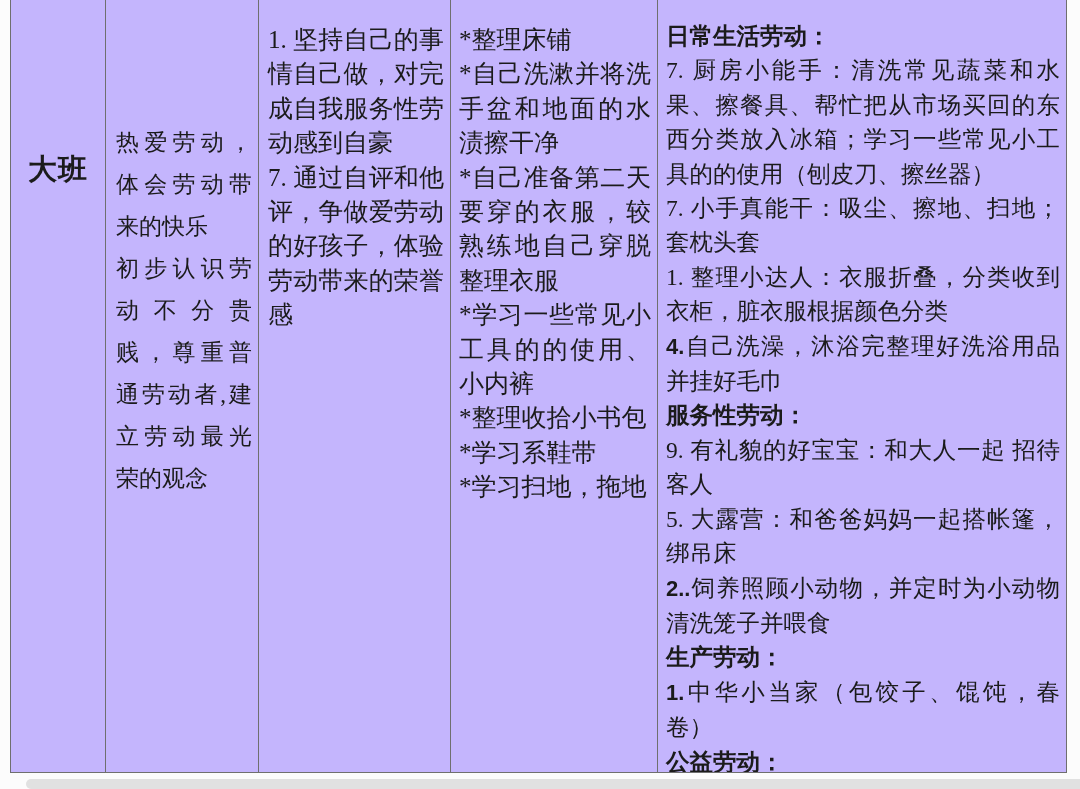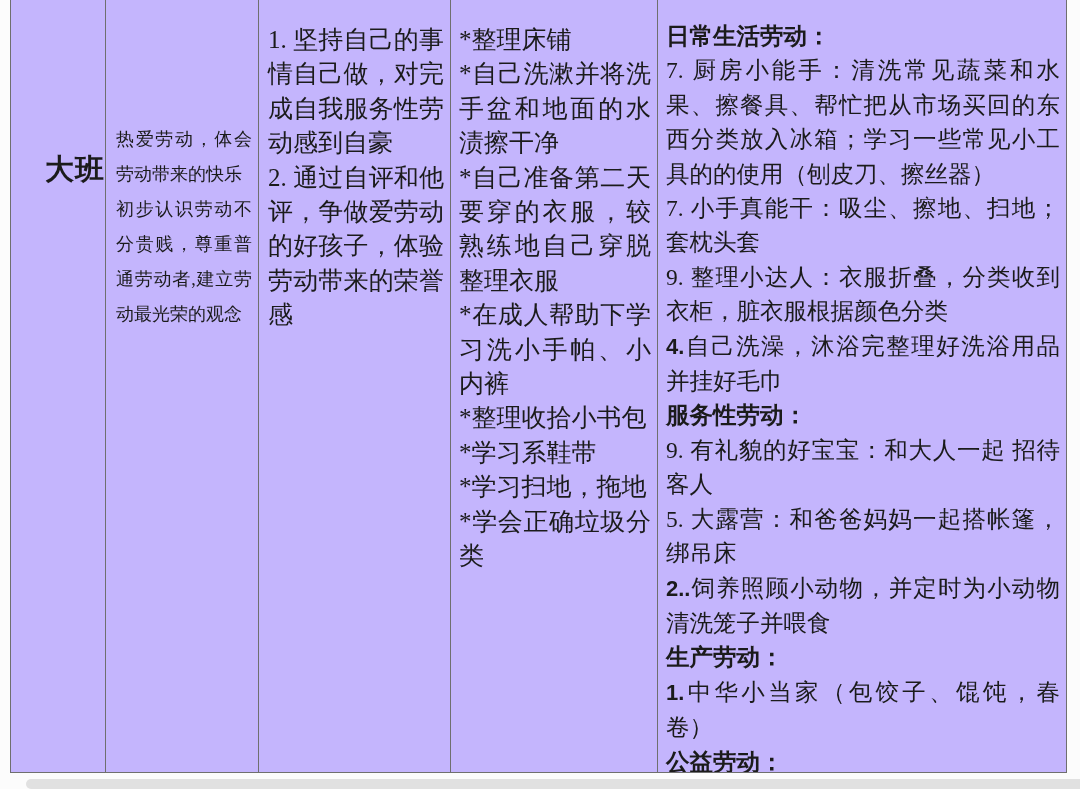--- a/index.html
+++ b/index.html
@@ -23,23 +23,23 @@
     box-sizing:border-box;
     border-right:1px solid #6f6f6f;
     overflow:hidden;
     background:#c4b5fd;
   }
   .c1{width:95px;}
   .c2{width:153px;}
   .c3{width:192px;}
   .c4{width:207px;}
   .c5{width:409px;}
-  .tbl-main .c1{padding-top:136px;text-align:right;}
+  .tbl-main .c1{padding-top:136px;text-align:center;}
   .grade{font-size:29px;font-weight:700;letter-spacing:1px;}
-  .tbl-main .c2{padding:108px 6px 0 10px;font-size:18px;line-height:35px;text-align:justify;}
+  .tbl-main .c2{padding:108px 6px 0 10px;font-size:23px;line-height:42px;text-align:justify;}
   .tbl-main .c3{padding:9px 6px 0 9px;font-size:25px;line-height:34.4px;text-align:justify;}
   .tbl-main .c4{padding:9px 6px 0 8px;font-size:25px;line-height:34.4px;text-align:justify;}
   .tbl-main .c5{padding:5px 6px 0 8px;font-size:23.5px;line-height:34.4px;text-align:justify;}
   .cell p{margin:0;}
   .sec-head{font-weight:700;font-family:Liberation Serif, serif;}
   .np{font-family:"Liberation Sans","DejaVu Sans",sans-serif;font-weight:700;font-size:22px;}
   .bottom-bar{
     position:absolute;top:779px;left:26px;right:0;height:10px;
     background:#e1e1e1;border-radius:5px 0 0 5px;
   }
@@ -60,37 +60,36 @@
   <div class="tbl-row tbl-main">
     <div class="cell c1">
       <span class="grade">大班</span>
     </div>
     <div class="cell c2">
         <p>热爱劳动，体会劳动带来的快乐</p>
         <p>初步认识劳动不分贵贱，尊重普通劳动者,建立劳动最光荣的观念</p>
       </div>
     <div class="cell c3">
         <p>1. 坚持自己的事情自己做，对完成自我服务性劳动感到自豪</p>
-        <p>2. 通过自评和他评，争做爱劳动的好孩子，体验劳动带来的荣誉感</p>
+        <p>7. 通过自评和他评，争做爱劳动的好孩子，体验劳动带来的荣誉感</p>
       </div>
     <div class="cell c4">
         <p>*整理床铺</p>
         <p>*自己洗漱并将洗手盆和地面的水渍擦干净</p>
         <p>*自己准备第二天要穿的衣服，较熟练地自己穿脱整理衣服</p>
-        <p>*在成人帮助下学习洗小手帕、小内裤</p>
+        <p>*学习一些常见小工具的的使用、小内裤</p>
         <p>*整理收拾小书包</p>
         <p>*学习系鞋带</p>
         <p>*学习扫地，拖地</p>
-        <p>*学会正确垃圾分类</p>
       </div>
     <div class="cell c5">
         <p class="sec-head">日常生活劳动：</p>
         <p>7. 厨房小能手：清洗常见蔬菜和水果、擦餐具、帮忙把从市场买回的东西分类放入冰箱；学习一些常见小工具的的使用（刨皮刀、擦丝器）</p>
         <p>7. 小手真能干：吸尘、擦地、扫地；套枕头套</p>
-        <p>9. 整理小达人：衣服折叠，分类收到衣柜，脏衣服根据颜色分类</p>
+        <p>1. 整理小达人：衣服折叠，分类收到衣柜，脏衣服根据颜色分类</p>
         <p><b class="np">4.</b>自己洗澡，沐浴完整理好洗浴用品并挂好毛巾</p>
         <p class="sec-head">服务性劳动：</p>
         <p>9. 有礼貌的好宝宝：和大人一起 招待客人</p>
         <p>5. 大露营：和爸爸妈妈一起搭帐篷，绑吊床</p>
         <p><b class="np">2..</b>饲养照顾小动物，并定时为小动物清洗笼子并喂食</p>
         <p class="sec-head">生产劳动：</p>
         <p><b class="np">1.</b>中华小当家（包饺子、馄饨，春卷）</p>
         <p class="sec-head">公益劳动：</p>
       </div>
   </div>

